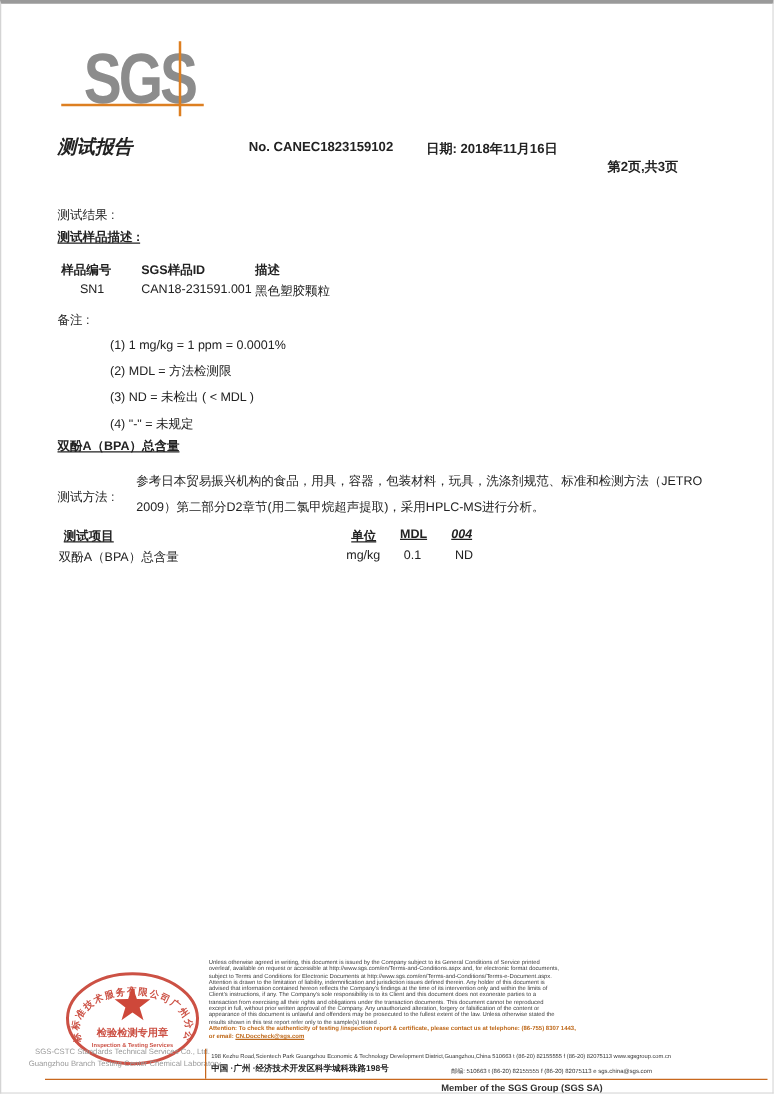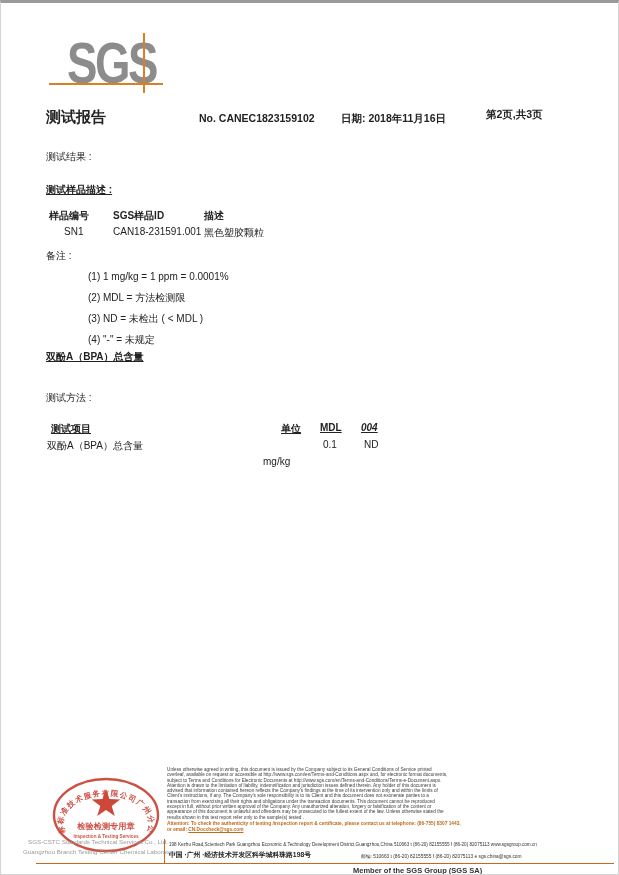--- a/index.html
+++ b/index.html
@@ -47,50 +47,51 @@
 </style>
 </head>
 <body>
 
 <div class="page">
 
   <div class="abs logo-text" style="left:66px; top:32px;">SGS</div>
   <div class="abs logo-hline" style="left:48px; top:80px; width:114px;"></div>
   <div class="abs logo-vline" style="left:142px; top:30px; height:60px;"></div>
 
-  <div class="abs doc-title" style="left:45px; top:105px;">测试报告</div>
+  <div class="abs doc-title" style="left:45px; top:105px;font-style:italic;">测试报告</div>
   <div class="abs hdr" style="left:198px; top:109px;">No. CANEC1823159102</div>
   <div class="abs hdr" style="left:340px; top:109px;">日期: 2018年11月16日</div>
-  <div class="abs hdr" style="left:445px; top:105px;padding-left:40px;">第2页,共3页</div>
+  <div class="abs hdr" style="left:445px; top:124px;padding-left:40px;">第2页,共3页</div>
 
-  <div class="abs txt" style="left:45px; top:147px;">测试结果 :</div>
+  <div class="abs txt" style="left:45px; top:162px;">测试结果 :</div>
 
   <div class="abs txt bold ul" style="left:45px; top:180px;">测试样品描述 :</div>
   <div class="abs txt bold" style="left:48px; top:206px;">样品编号</div>
   <div class="abs txt bold" style="left:112px; top:206px;">SGS样品ID</div>
   <div class="abs txt bold" style="left:203px; top:206px;">描述</div>
   <div class="abs txt" style="left:63px; top:223px;">SN1</div>
   <div class="abs txt" style="left:112px; top:223px;">CAN18-231591.001</div>
   <div class="abs txt" style="left:203px; top:223px;">黑色塑胶颗粒</div>
 
   <div class="abs txt" style="left:45px; top:246px;">备注 :</div>
   <div class="abs note-line" style="left:87px; top:264px;">(1) 1 mg/kg = 1 ppm = 0.0001%</div>
   <div class="abs note-line" style="left:87px; top:285px;">(2) MDL = 方法检测限</div>
   <div class="abs note-line" style="left:87px; top:306px;">(3) ND = 未检出 ( &lt; MDL )</div>
   <div class="abs note-line" style="left:87px; top:327px;">(4) "-" = 未规定</div>
 
   <div class="abs txt bold ul" style="left:45px; top:347px;">双酚A（BPA）总含量</div>
   <div class="abs txt" style="left:45px; top:388px;">测试方法 :</div>
+  <div class="abs method-text" style="left:108px; top:372px;">参考日本贸易振兴机构的食品，用具，容器，包装材料，玩具，洗涤剂规范、标准和检测方法（JETRO 2009）第二部分D2章节(用二氯甲烷超声提取)，采用HPLC-MS进行分析。</div>
 
   <div class="abs txt bold ul" style="left:50px; top:419px;text-decoration:underline;">测试项目</div>
   <div class="abs txt bold ul" style="left:280px; top:419px;">单位</div>
   <div class="abs txt bold ul" style="left:319px; top:419px;">MDL</div>
   <div class="abs txt bold ul it" style="left:360px; top:419px;">004</div>
   <div class="abs txt" style="left:46px; top:436px;">双酚A（BPA）总含量</div>
-  <div class="abs txt" style="left:262px; top:436px;margin-top:17px;">mg/kg</div>
+  <div class="abs txt" style="left:276px; top:436px;">mg/kg</div>
   <div class="abs txt" style="left:322px; top:436px;">0.1</div>
   <div class="abs txt" style="left:363px; top:436px;">ND</div>
 
   <svg class="abs stamp" style="left:49px; top:773px;" width="112" height="80" viewBox="0 0 112 80">
     <ellipse cx="56" cy="39" rx="52" ry="36" fill="none" stroke="#c5392b" stroke-width="2.4"></ellipse>
     <path id="ringPath" d="M 15,56 A 43,28 0 1 1 97,56" fill="none"></path>
     <text font-size="7.6" font-weight="bold" fill="#c5392b" letter-spacing="1.2">
       <textPath href="#ringPath" startOffset="50%" text-anchor="middle">通标标准技术服务有限公司广州分公司</textPath>
     </text>
     <polygon fill="#c82f1f" points="56,13 59.5,23.1 70.3,23.4 61.7,29.9 64.8,40.1 56,34 47.2,40.1 50.3,29.9 41.7,23.4 52.5,23.1"></polygon>

